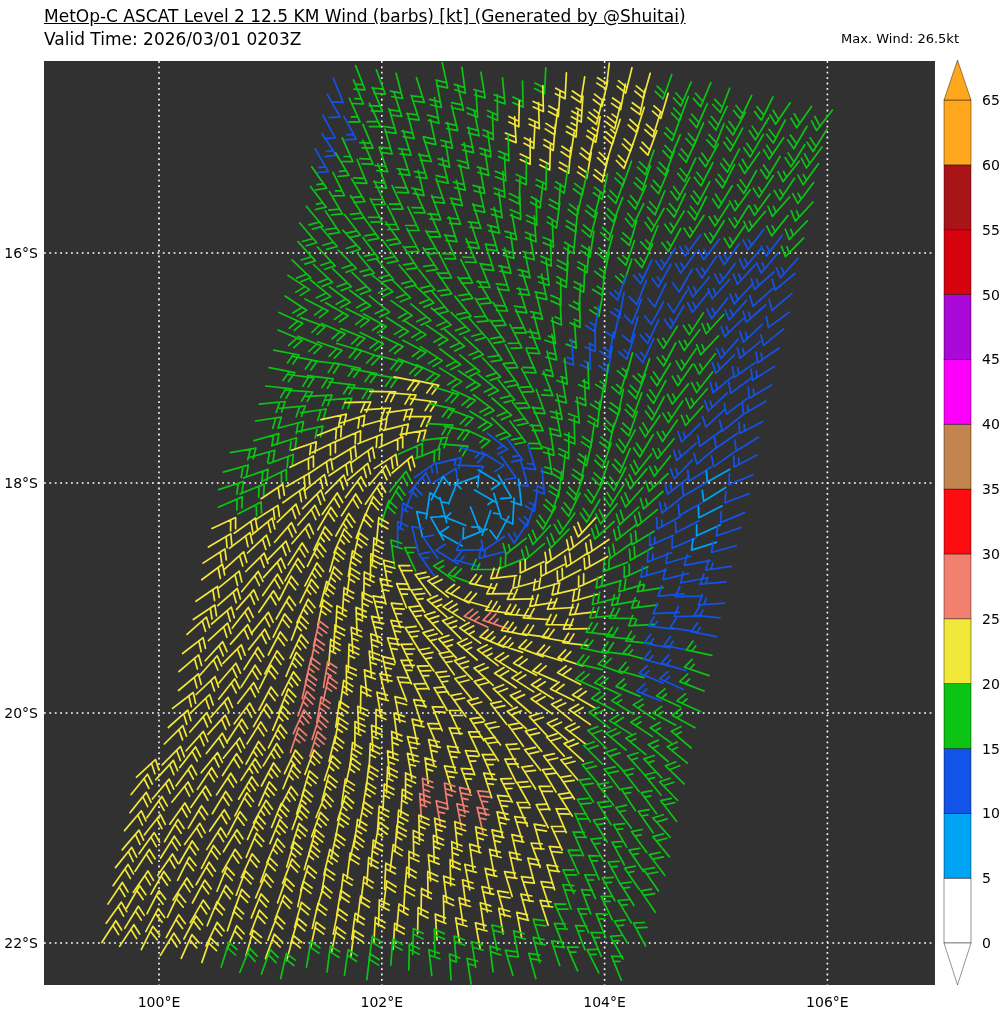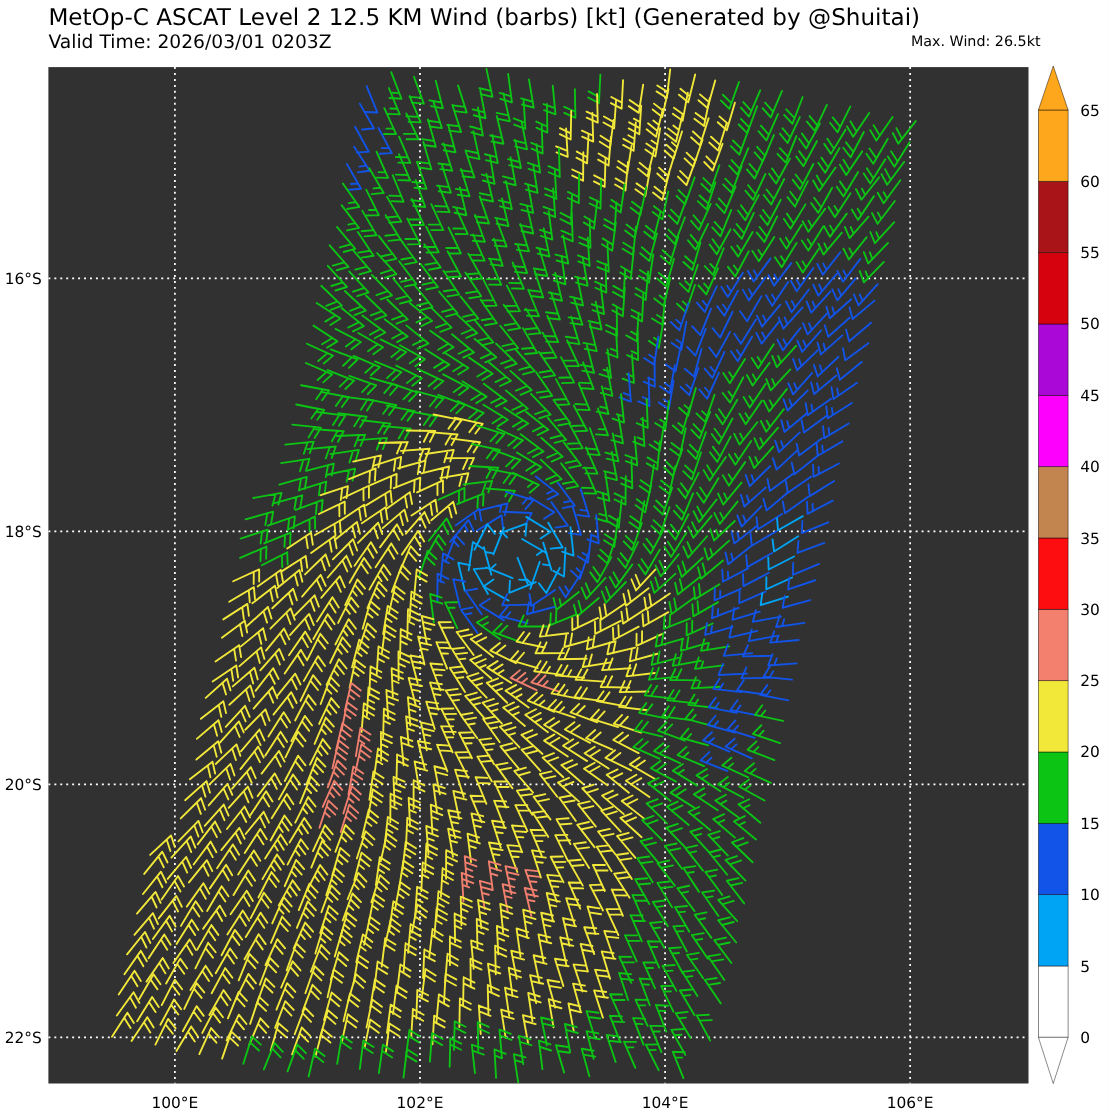--- a/index.html
+++ b/index.html
@@ -1,21 +1,21 @@
 <!DOCTYPE html>
 <html><head>
 <meta charset="utf-8">
 <style>
   html,body{margin:0;padding:0;background:#ffffff;}
   #figure{position:relative;width:1008px;height:1013px;background:#ffffff;
           font-family:"DejaVu Sans","Liberation Sans",sans-serif;overflow:hidden;}
   #title-block{position:absolute;left:44px;top:5px;color:#000;}
-  #figure-title{font-size:21px;line-height:23px;white-space:nowrap;}
+  #figure-title{font-size:17px;line-height:23px;white-space:nowrap;text-decoration:underline;}
   #figure-subtitle{font-size:17px;line-height:23px;white-space:nowrap;}
-  #max-wind-label{position:absolute;top:31px;right:62px;font-size:13px;color:#000;white-space:nowrap;}
+  #max-wind-label{position:absolute;top:31px;right:49px;font-size:13px;color:#000;white-space:nowrap;}
   svg text{font-family:"DejaVu Sans","Liberation Sans",sans-serif;}
 </style>
 </head>
 <body>
 
 <div id="figure">
   <div id="title-block">
     <div id="figure-title">MetOp-C ASCAT Level 2 12.5 KM Wind (barbs) [kt] (Generated by @Shuitai)</div>
     <div id="figure-subtitle">Valid Time: 2026/03/01 0203Z</div>
   </div>

